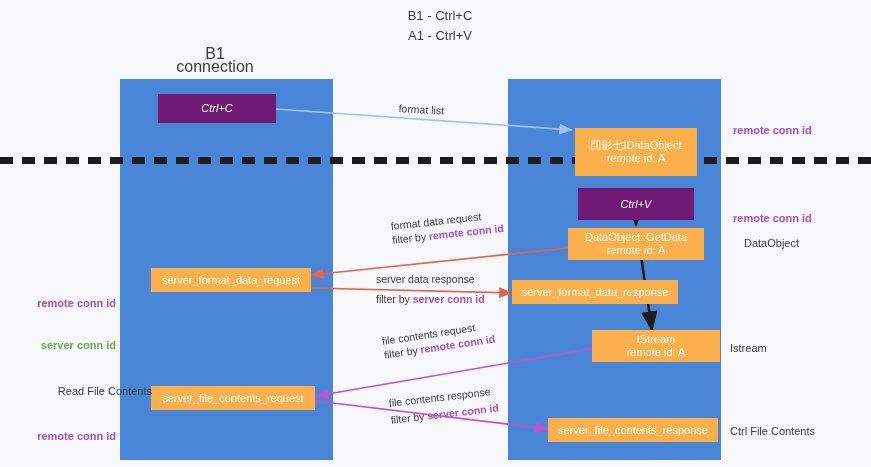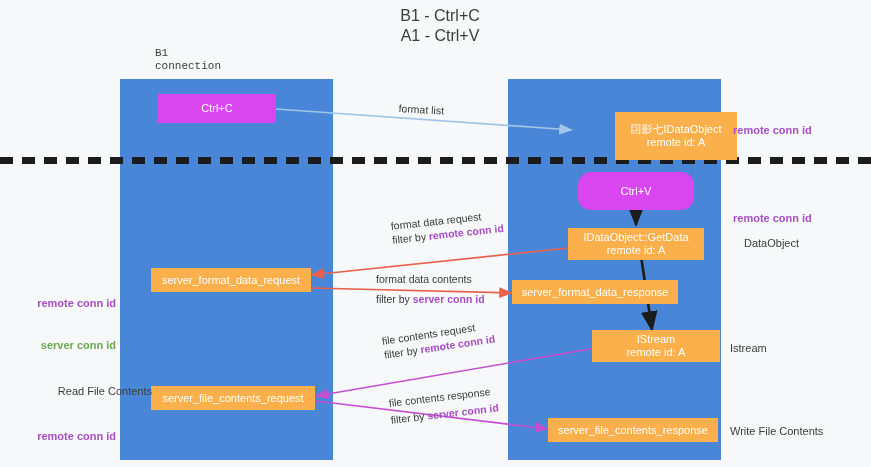--- a/index.html
+++ b/index.html
@@ -7,30 +7,30 @@
     width:871px;height:467px;
     background:#f7f8f9;
     font-family:"Liberation Sans","DejaVu Sans",sans-serif;
     overflow:hidden;
     position:relative;
   }
   #stage{position:absolute;left:0;top:0;width:871px;height:467px;}
   #svg-layer{position:absolute;left:0;top:0;width:871px;height:467px;pointer-events:none;}
 
   .lane{position:absolute;background:#4a86d8;}
-  .lane-head{position:absolute;color:#3c3c3c;font-size:11px;line-height:13px;font-family:Liberation Mono, monospace;}
+  .lane-head{position:absolute;text-align:center;color:#3c3c3c;font-size:16px;line-height:13px;}
 
-  .title{position:absolute;text-align:center;color:#3c3c3c;font-size:16px;line-height:20px;white-space:pre;}
+  .title{position:absolute;text-align:center;color:#3c3c3c;font-size:13px;line-height:20px;white-space:pre;}
 
   .node{
     position:absolute;box-sizing:border-box;
     display:flex;flex-direction:column;align-items:center;justify-content:center;
     color:#ffffff;font-size:11px;line-height:13px;text-align:center;
   }
-  .node.green{background:#d946ef;}
+  .node.green{background:#701a75;font-style:italic;}
   .node.orange{background:#fbb04c;}
 
   .side-note{position:absolute;font-size:11px;line-height:14px;white-space:pre;}
   .note-purple{color:#a64fc4;font-weight:bold;}
   .note-green{color:#6aa84f;font-weight:bold;}
   .note-dark{color:#3c3c3c;}
 
   .edge-label{
     position:absolute;font-size:10.5px;line-height:14px;color:#3c3c3c;
     white-space:nowrap;transform-origin:left top;
@@ -83,31 +83,31 @@
 
     <line x1="596" y1="348" x2="316" y2="396" stroke="#c44fd0" stroke-width="1.7" marker-end="url(#ar-mag)"></line>
 
     <line x1="316" y1="401" x2="548" y2="429" stroke="#c44fd0" stroke-width="1.7" marker-end="url(#ar-mag)"></line>
   </svg>
 
   <div class="node green" style="left:158px;top:94px;width:118px;height:29px;">
     <span>Ctrl+C</span>
   </div>
 
-  <div class="node orange" style="left:575px;top:112px;width:122px;height:48px;margin-left:40px;">
+  <div class="node orange" style="left:575px;top:128px;width:122px;height:48px;">
     <span>囙影七IDataObject</span>
     <span>remote id: A</span>
   </div>
 
-  <div class="node green" style="left:578px;top:172px;width:116px;height:38px;border-radius:13px;">
+  <div class="node green" style="left:578px;top:188px;width:116px;height:32px;">
     <span>Ctrl+V</span>
   </div>
 
   <div class="node orange" style="left:568px;top:228px;width:136px;height:32px;">
-    <span>IDataObject::GetData</span>
+    <span>DataObject::GetData</span>
     <span>remote id: A</span>
   </div>
 
   <div class="node orange" style="left:512px;top:280px;width:166px;height:24px;">
     <span>server_format_data_response</span>
   </div>
 
   <div class="node orange" style="left:151px;top:268px;width:160px;height:24px;">
     <span>server_format_data_request</span>
   </div>
@@ -126,21 +126,21 @@
   </div>
 
   <div class="edge-label" style="left:399px;top:101px;transform:rotate(3.2deg);">format list</div>
 
   <div class="edge-label" style="left:390px;top:219px;transform:rotate(-6.2deg);">
     <div>format data request</div>
     <div><span>filter by </span><span class="hl">remote conn id</span></div>
   </div>
 
   <div class="edge-label" style="left:376px;top:272px;transform:rotate(0deg);">
-    <div>format data contents</div>
+    <div>server data response</div>
     <div style="margin-top:6px;"><span>filter by </span><span class="hl">server conn id</span></div>
   </div>
 
   <div class="edge-label" style="left:381px;top:334px;transform:rotate(-8.4deg);">
     <div>file contents request</div>
     <div><span>filter by </span><span class="hl">remote conn id</span></div>
   </div>
 
   <div class="edge-label" style="left:388px;top:396px;transform:rotate(-6.6deg);">
     <div>file contents response</div>
@@ -160,15 +160,15 @@
   </div>
 
   <div class="side-note note-purple" style="left:733px;top:123px;">remote conn id</div>
 
   <div class="side-note note-purple" style="left:733px;top:211px;">remote conn id</div>
 
   <div class="side-note note-dark" style="left:730px;top:236px;padding-left:14px;">DataObject</div>
 
   <div class="side-note note-dark" style="left:730px;top:341px;">Istream</div>
 
-  <div class="side-note note-dark" style="left:730px;top:424px;">Write File Contents</div>
+  <div class="side-note note-dark" style="left:730px;top:424px;">Ctrl File Contents</div>
 
 </div>
 
 </body></html>

